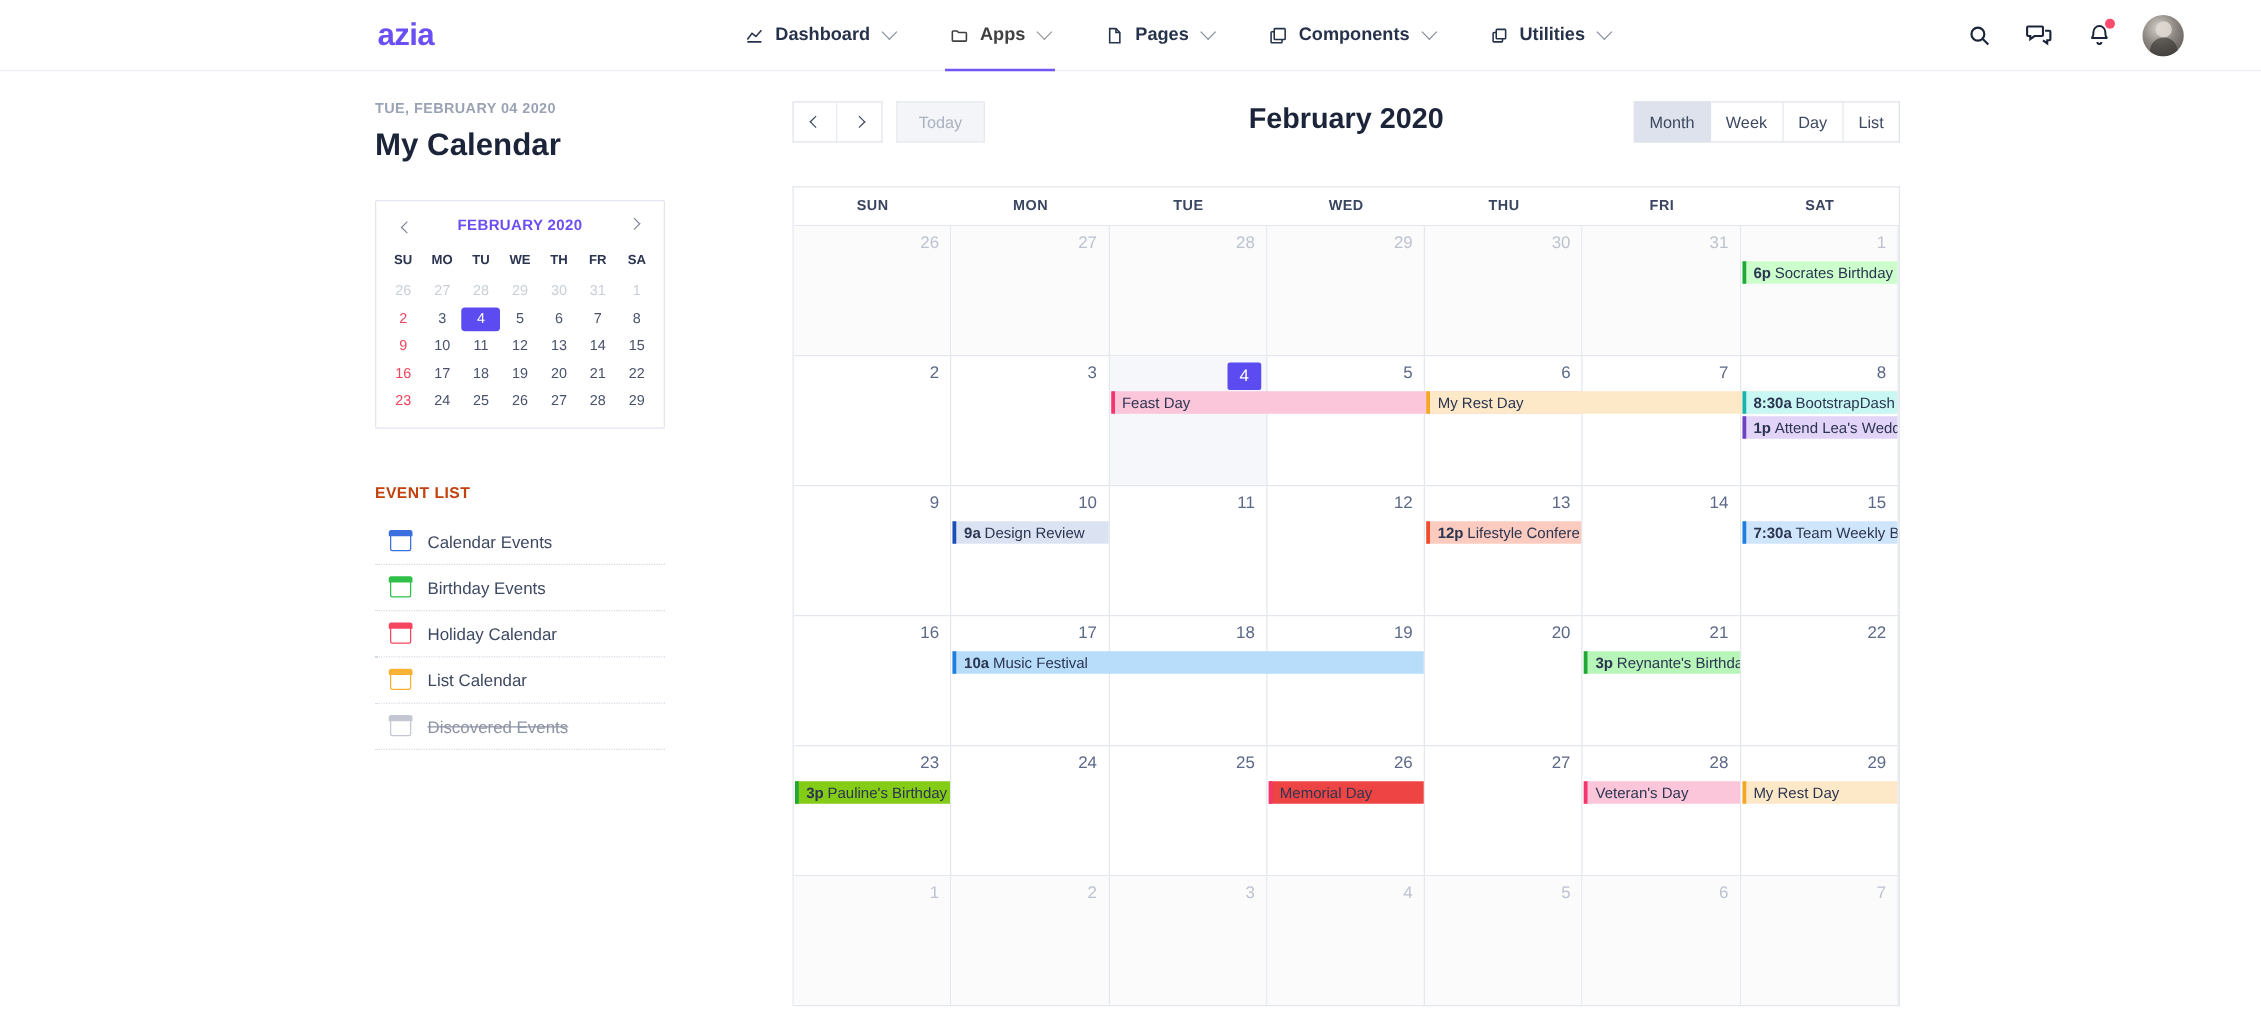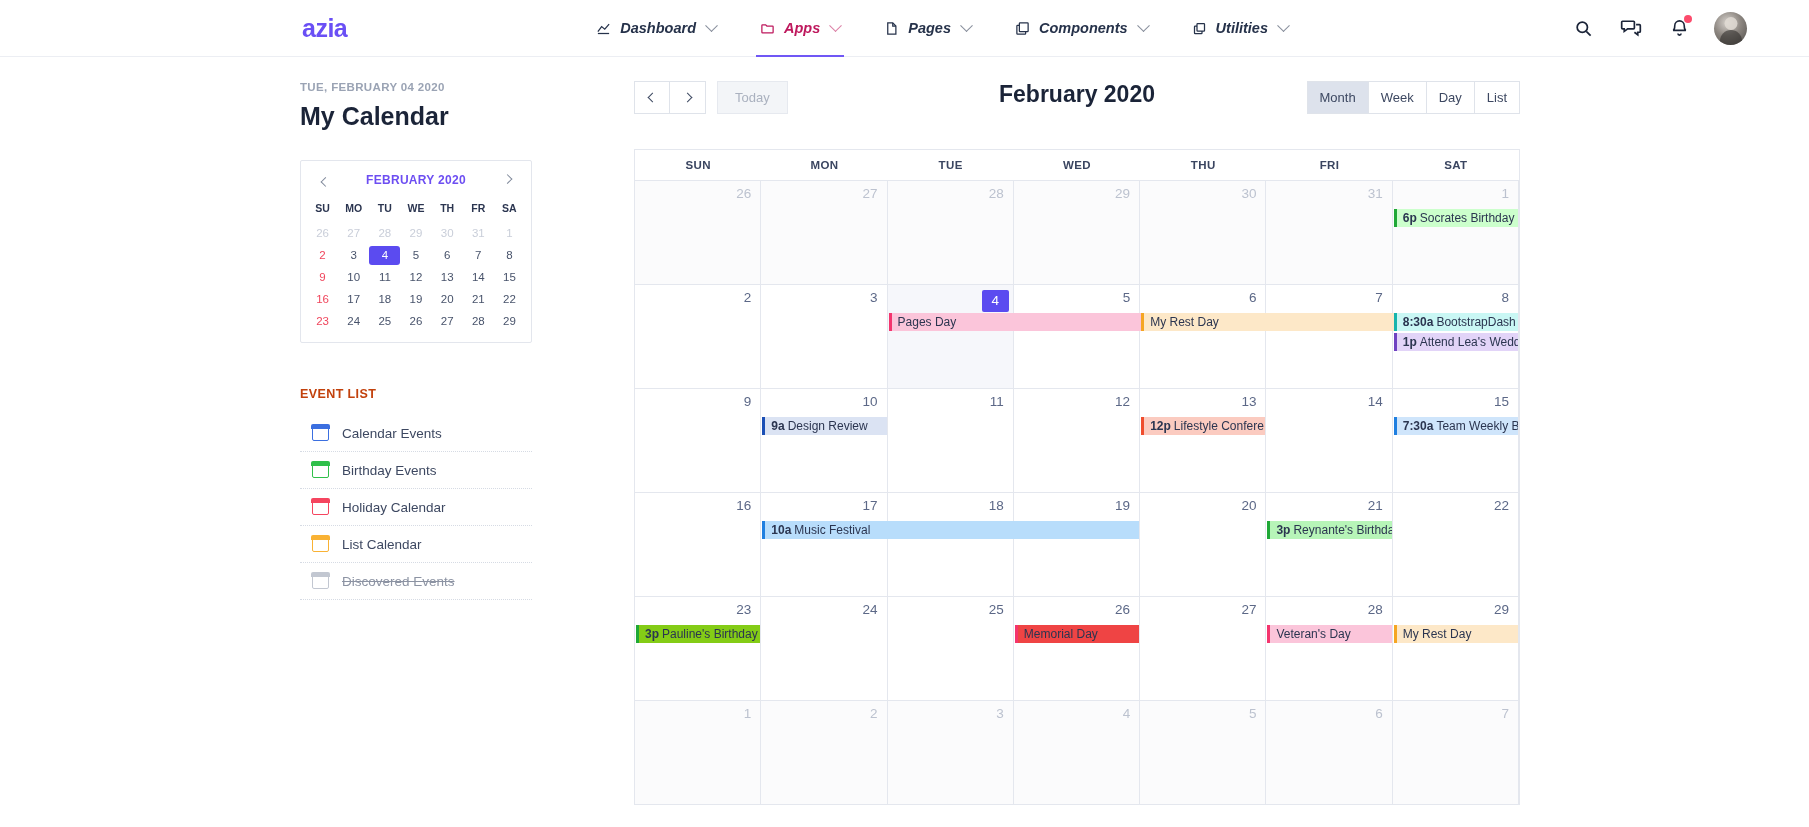--- a/index.html
+++ b/index.html
@@ -37,23 +37,22 @@
     display: flex;
     align-items: center;
     gap: 9px;
     padding: 0 22px;
     height: 57px;
     font-size: 14.5px;
     font-weight: bold;
     color: #26324a;
     cursor: pointer;
     position: relative;
-    font-style: italic;
-  }
-  .nav-item.active { color: #be185d; justify-content: flex-end; }
+  }
+  .nav-item.active { color: #404040; justify-content: flex-end; }
   .nav-item.active::after {
     content: "";
     position: absolute;
     left: 18px; right: 18px; bottom: 0;
     height: 2px;
     background: #7057f5;
   }
   .nav-item svg { display: block; }
   .caret {
     width: 9px; height: 9px;
@@ -614,21 +613,21 @@
             <div class="day-cell">
               <div class="daynum">6</div>
             </div>
             <div class="day-cell">
               <div class="daynum">7</div>
             </div>
             <div class="day-cell">
               <div class="daynum">8</div>
             </div>
             <div class="ev-layer">
-              <div class="ev" style="left: calc(28.5714% + 1px); width: calc(42.8571% - 2px); top: 0px; background: rgb(251, 197, 218); border-left-color: rgb(244, 53, 110);"><span>Pages Day</span></div>
+              <div class="ev" style="left: calc(28.5714% + 1px); width: calc(42.8571% - 2px); top: 0px; background: rgb(251, 197, 218); border-left-color: rgb(244, 53, 110);"><span>Feast Day</span></div>
               <div class="ev" style="left: calc(57.1429% + 1px); width: calc(42.8571% - 2px); top: 0px; background: rgb(253, 232, 200); border-left-color: rgb(245, 166, 35);"><span>My Rest Day</span></div>
               <div class="ev" style="left: calc(85.7143% + 1px); width: calc(14.2857% - 2px); top: 0px; background: rgb(201, 247, 244); border-left-color: rgb(23, 181, 173);"><b>8:30a</b><span>BootstrapDash</span></div>
               <div class="ev" style="left: calc(85.7143% + 1px); width: calc(14.2857% - 2px); top: 20px; background: rgb(226, 212, 248); border-left-color: rgb(111, 66, 193);"><b>1p</b><span>Attend Lea's Wedd</span></div>
             </div>
           </div>
           <div class="week-row">
             <div class="day-cell">
               <div class="daynum">9</div>
             </div>
             <div class="day-cell">

